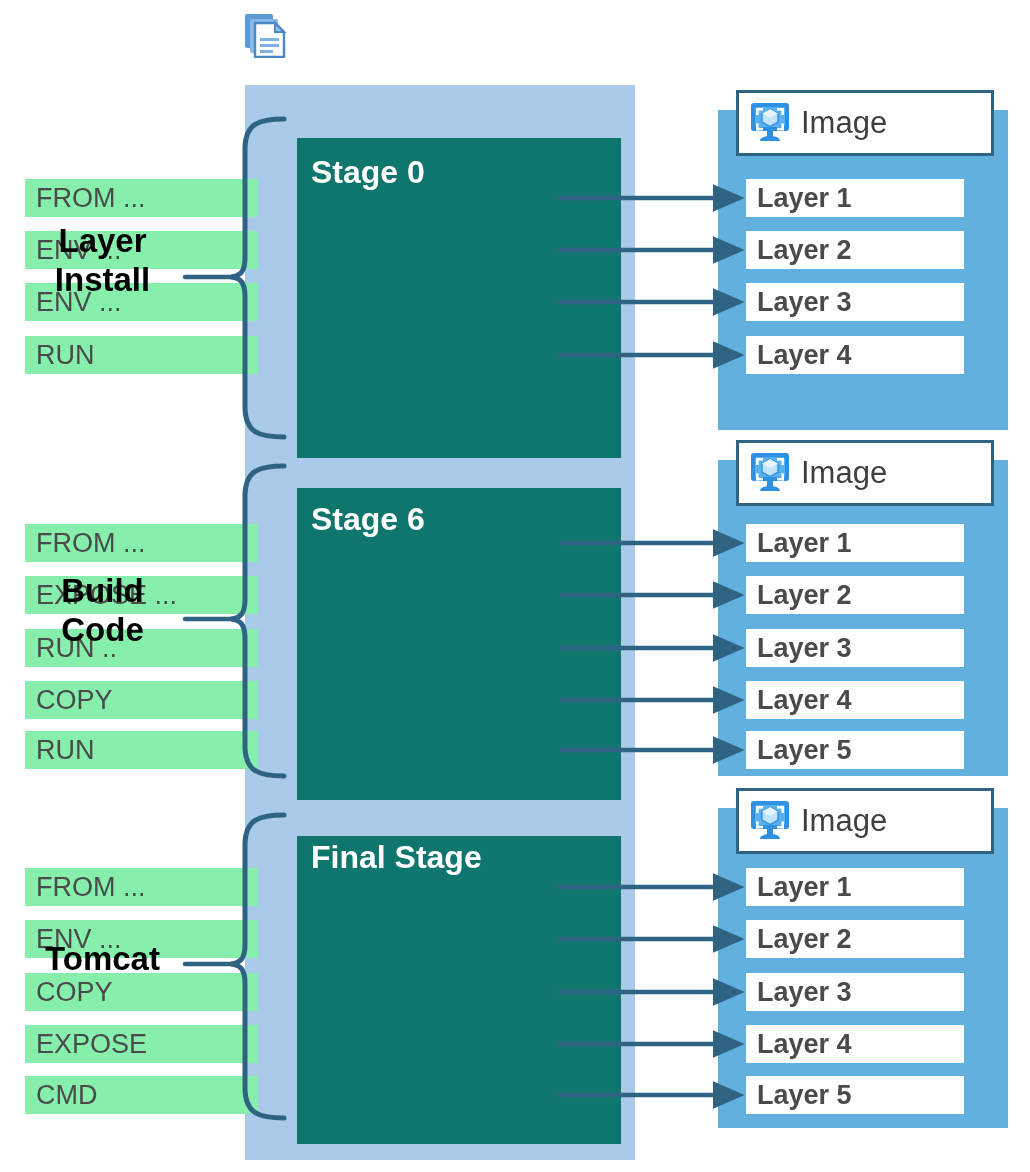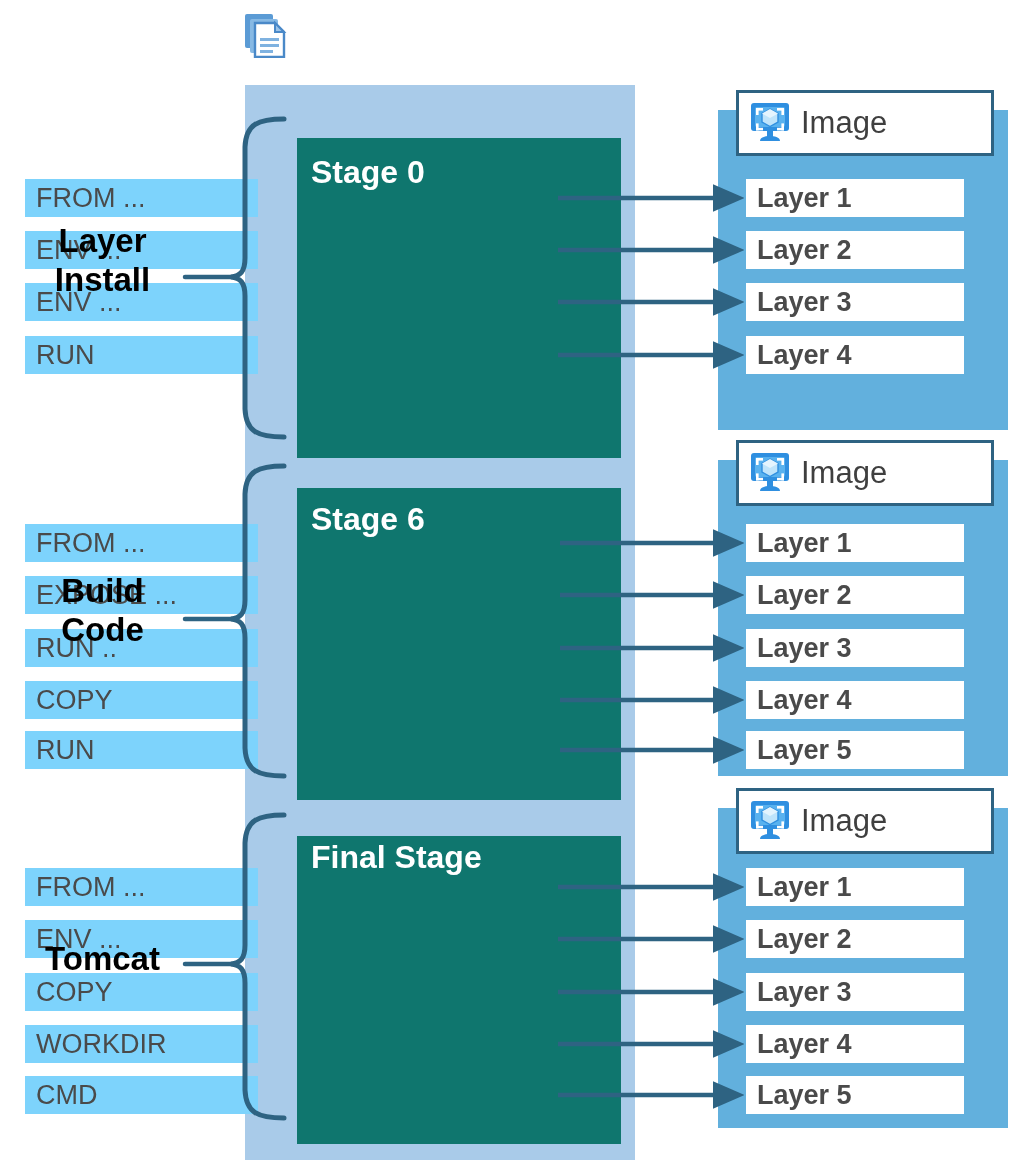--- a/index.html
+++ b/index.html
@@ -36,21 +36,21 @@
     margin-top:24px;
   }
   .stage-title{
     position:absolute; left:14px;
     color:#ffffff; font-weight:bold; font-size:32px;
     line-height:1;
     white-space:nowrap;
   }
   .instr{
     position:absolute;
-    background:#7dd3fc;
+    background:#86efac;
     color:#4a4a4a;
     font-size:27px;
     line-height:38px;
     height:38px;
     padding-left:11px;
     box-sizing:border-box;
     white-space:nowrap;
     left:25px;
     width:233px;
   }
@@ -203,21 +203,21 @@
 <div class="layer" style="top:629px;">Layer 3</div>
 <div class="layer" style="top:681px;">Layer 4</div>
 <div class="layer" style="top:731px;">Layer 5</div>
 
 <div class="stage-box" style="top:812px;height:308px;">
   <div class="stage-title" style="top:5px;">Final Stage</div>
 </div>
 <div class="instr" style="top:868px;">FROM ...</div>
 <div class="instr" style="top:920px;">ENV ...</div>
 <div class="instr" style="top:973px;">COPY</div>
-<div class="instr" style="top:1025px;">WORKDIR</div>
+<div class="instr" style="top:1025px;">EXPOSE</div>
 <div class="instr" style="top:1076px;">CMD</div>
 
 <div class="image-box" style="top:808px;height:320px;"></div>
 <div class="image-header" style="top:788px;">
   <span>
     <svg width="46" height="46" viewBox="0 0 46 46">
       <rect x="4" y="5" width="38" height="28" rx="3" fill="#2f8fe0"></rect>
       <rect x="8" y="9" width="30" height="20" rx="2" fill="#59b2ef"></rect>
       <path d="M23 11 L31 15.5 V24 L23 28.5 L15 24 V15.5 Z" fill="#bfe4fb" stroke="#2f8fe0" stroke-width="1.4"></path>
       <path d="M23 11 L31 15.5 L23 20 L15 15.5 Z" fill="#e4f4fe"></path>

